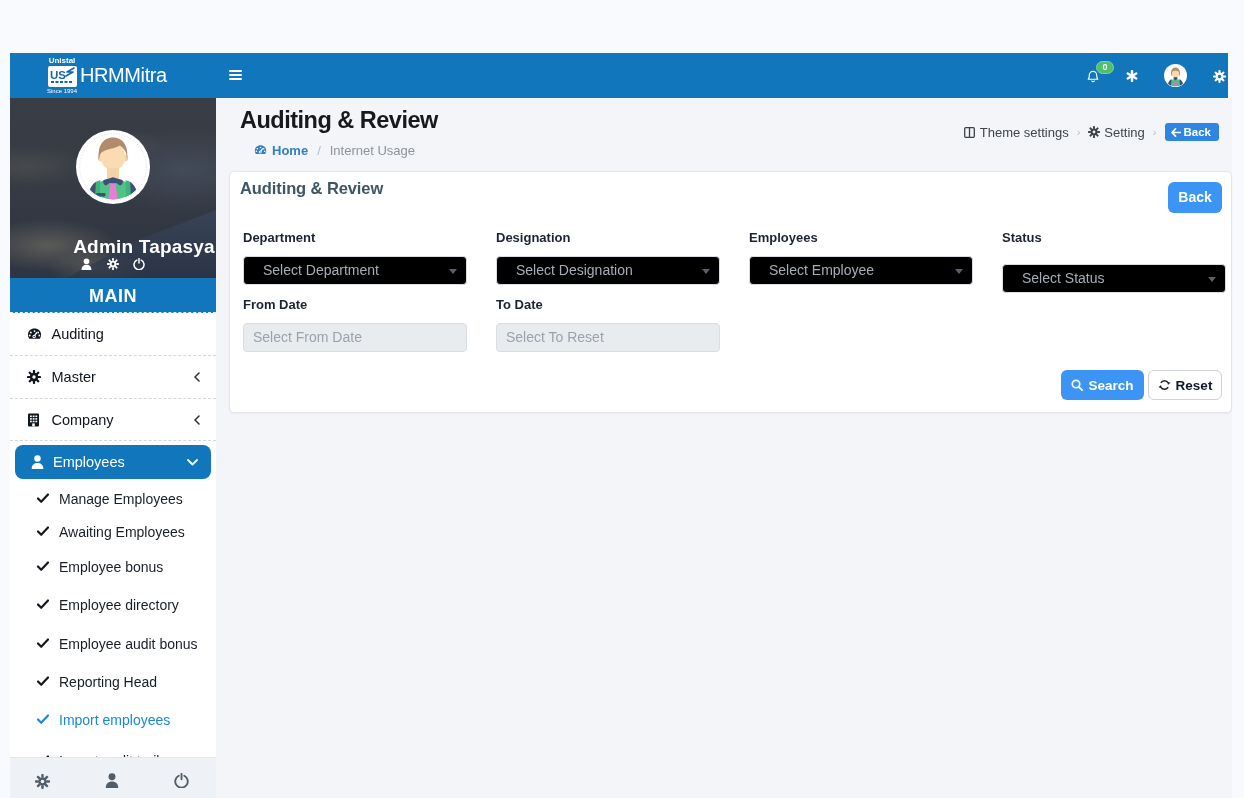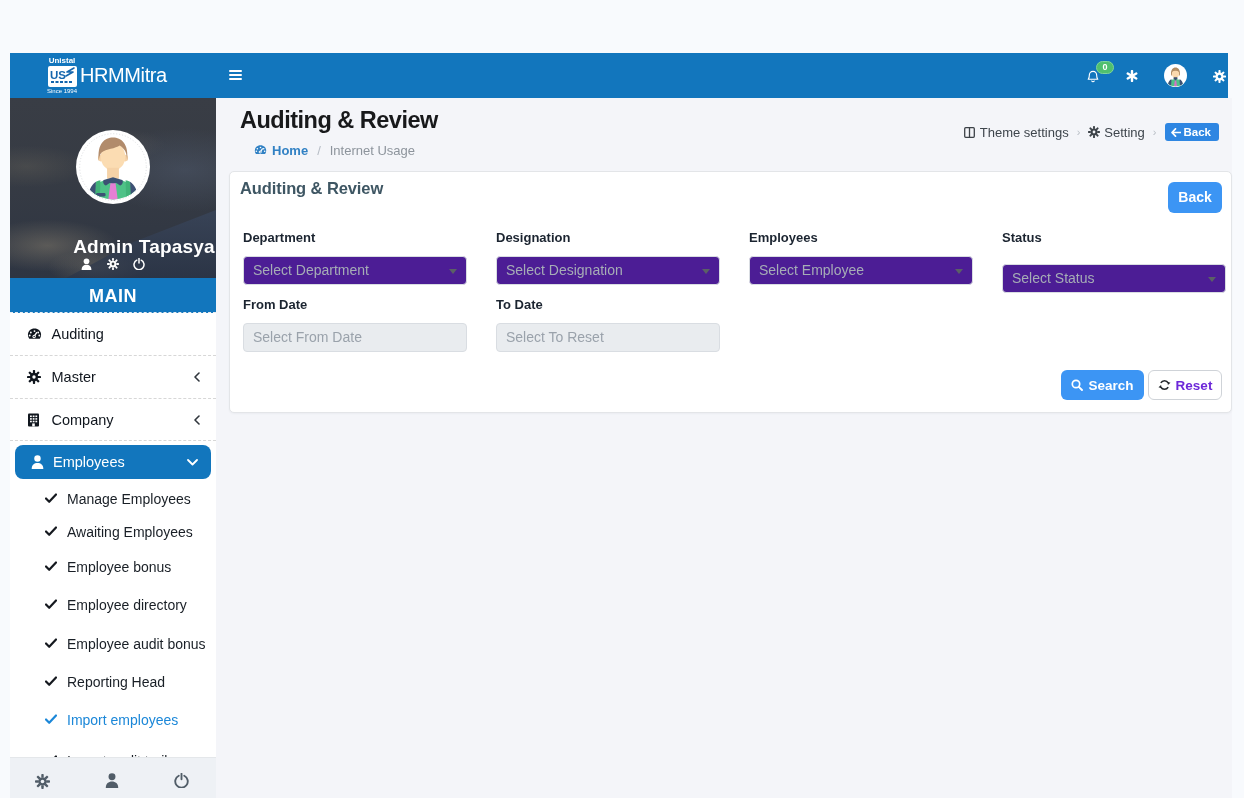--- a/index.html
+++ b/index.html
@@ -37,21 +37,21 @@
 
 .mitem { position:absolute; left:0; width:206px; height:43px; border-bottom:1px dashed #d7d7d7; }
 .mitem .mi { position:absolute; left:17px; top:50%; margin-top:-7px; }
 .mitem .mt { position:absolute; left:41.5px; top:0; line-height:43px; font-size:14.5px; color:#10161e; }
 .mitem .chl { position:absolute; right:16px; top:50%; margin-top:-5px; }
 #emp-active { position:absolute; left:5px; top:347px; width:196px; height:34px; background:#1276bd; border-radius:8px; color:#fff; }
 #emp-active .mi { position:absolute; left:16px; top:10px; }
 #emp-active .mt { position:absolute; left:38px; top:0; line-height:34px; font-size:14.5px; color:#fff; }
 #emp-active .chd { position:absolute; right:13px; top:14px; }
 
-.sub { position:absolute; left:12px; width:206px; height:20px; }
+.sub { position:absolute; left:4px; width:206px; height:20px; }
 .sub svg { position:absolute; left:23px; top:4px; }
 .sub span { position:absolute; left:45px; top:0; line-height:20px; font-size:14px; color:#191f26; }
 .sub.active span { color:#1b87d8; }
 
 #sbottom { position:absolute; left:0; bottom:0; width:206px; height:41px; background:#eef1f5; border-top:1px solid #e4e7ea; }
 
 
 #content { position:absolute; left:216px; top:98px; width:1016px; height:700px; background:#f4f5f9; }
 #ptitle { position:absolute; left:24px; top:9px; font-size:23.5px; font-weight:bold; color:#18191b; letter-spacing:-0.5px; }
 #bc { position:absolute; left:38px; top:45px; height:14px; display:flex; align-items:center; font-size:13px; }
@@ -61,26 +61,26 @@
 #rightbc { position:absolute; right:13px; top:25px; display:flex; align-items:center; font-size:13px; color:#3e454c; font-weight:400; }
 #rightbc .gt { color:#b9bfc6; margin:0 8px; font-size:11px; font-weight:normal; }
 #hback { height:18px; background:#2e86e2; border-radius:3px; color:#fff; font-size:11.5px; font-weight:bold; padding:0 8px 0 6px; display:flex; align-items:center; }
 #hback svg { margin-right:3px; }
 
 
 #card { position:absolute; left:13px; top:73px; width:1003px; height:242px; background:#fff; border:1px solid #e3e5e8; border-radius:5px; box-shadow:0 1px 2px rgba(60,70,90,.05); }
 #ctitle { position:absolute; left:10px; top:7px; font-size:16.5px; font-weight:bold; color:#3e5663; letter-spacing:-0.1px; }
 #cback { position:absolute; right:9px; top:10px; width:54px; height:31px; background:#3c95f4; border-radius:6px; color:#fff; font-size:14px; text-align:center; line-height:31px; font-weight:600; }
 .flabel { position:absolute; font-size:13px; font-weight:bold; color:#1b2430; }
-.fsel { position:absolute; width:224px; height:29px; background:#4c1d95; border:1px solid #d9dde2; border-radius:4px; font-size:14px; color:#a6adb6; line-height:27px; padding-left:9px; }
+.fsel { position:absolute; width:224px; height:29px; background:#000000; border:1px solid #d9dde2; border-radius:4px; font-size:14px; color:#a6adb6; line-height:27px; padding-left:19px; }
 .fsel .arr { position:absolute; right:9px; top:12px; width:0; height:0; border-left:4.5px solid transparent; border-right:4.5px solid transparent; border-top:5.5px solid #5b6066; }
 .fdate { position:absolute; width:224px; height:29px; background:#e9ecef; border:1px solid #d9dde2; border-radius:4px; font-size:14px; color:#9aa2ab; line-height:27px; padding-left:9px; }
 #btn-search { position:absolute; left:831px; top:198px; width:83px; height:30px; background:#3c95f4; border-radius:6px; color:#fff; font-size:13.5px; font-weight:600; display:flex; align-items:center; justify-content:center; }
 #btn-search svg { margin-right:5px; }
-#btn-reset { position:absolute; left:918px; top:198px; width:74px; height:30px; background:#fff; border:1px solid #cfd3d8; border-radius:6px; color:#6d28d9; font-size:13.5px; font-weight:600; display:flex; align-items:center; justify-content:center; }
+#btn-reset { position:absolute; left:918px; top:198px; width:74px; height:30px; background:#fff; border:1px solid #cfd3d8; border-radius:6px; color:#0f172a; font-size:13.5px; font-weight:600; display:flex; align-items:center; justify-content:center; }
 #btn-reset svg { margin-right:5px; }
 </style>
 </head>
 <body>
 
 <div id="navbar">
   <div id="logo">
     <div class="t1">Unistal</div>
     <div class="box">
       <svg width="29" height="21" viewBox="0 0 29 21">

